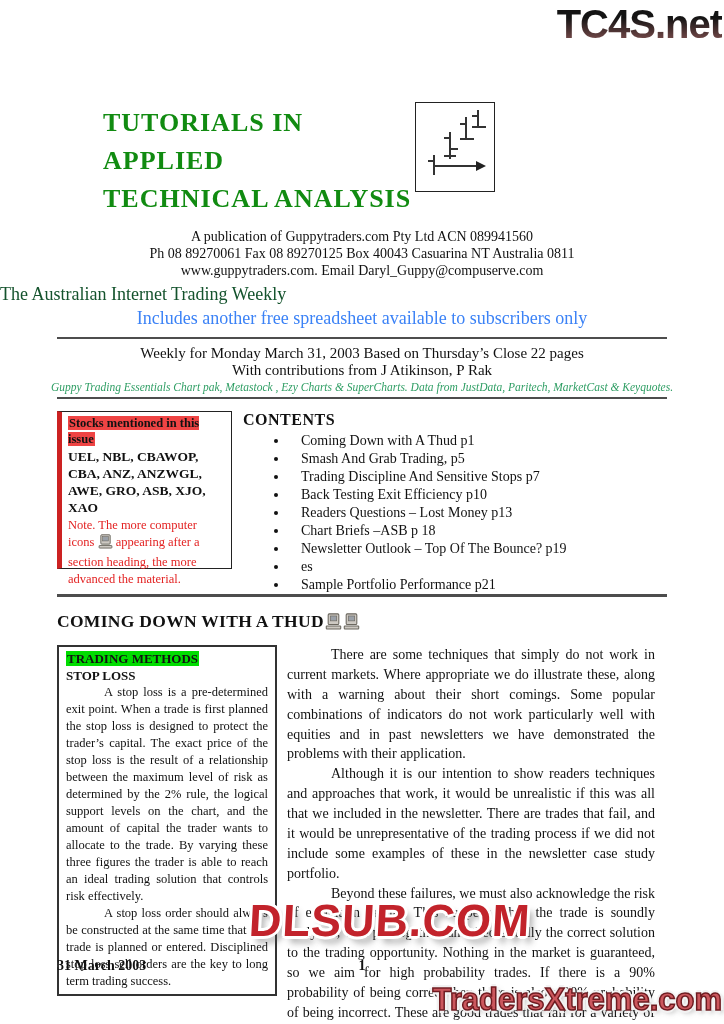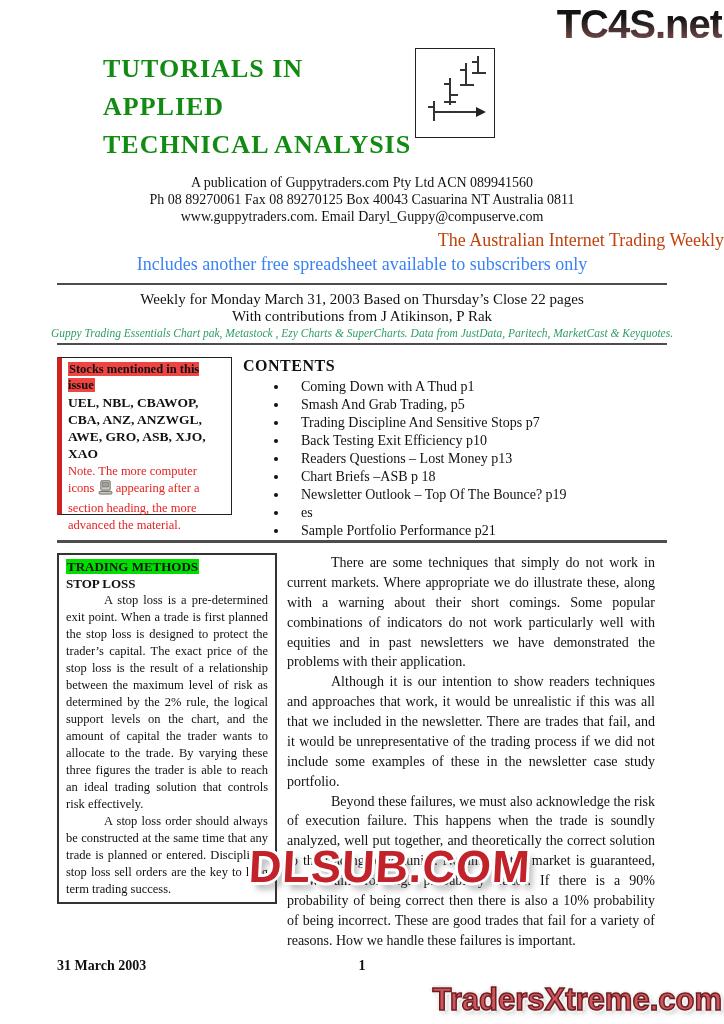--- a/index.html
+++ b/index.html
@@ -41,34 +41,34 @@
     font-weight:900; font-size:31px; letter-spacing:0px;
     color:#cb575d;
     -webkit-text-stroke:1.5px #6e1b20;
     text-shadow:
       -3px 0 0 #f2f2f2, 3px 0 0 #f2f2f2, 0 -3px 0 #f2f2f2, 0 3px 0 #f2f2f2,
       3px 3px 5px rgba(120,120,120,0.5);
     z-index:5;
   }
 
   
-  .masthead { display:flex; align-items:flex-start; margin:50px 0 0 103px; }
+  .masthead { display:flex; align-items:flex-start; margin:104px 0 0 103px; }
   .mast-title {
     color:#118b11;
     font-weight:bold; font-size:26px; line-height:38px; letter-spacing:1px;
     width:312px;
   }
   .logo-box {
     width:80px; height:90px; border:1px solid #222; background:#fff;
     display:flex; align-items:center; justify-content:center;
     margin-top:-2px;
   }
 
   .pub-info { text-align:center; margin-top:10px; font-size:14px; line-height:17px; }
-  .tagline-green { text-align:right; margin-top:5px; font-size:18px; color:#c2410c; }
+  .tagline-green { text-align:left; margin-top:5px; font-size:18px; color:#14532d; }
   .tagline-red   { text-align:center; margin-top:3px; font-size:18px; color:#3b82f6; }
 
   .rule { border:none; border-top:2px solid #4d4d4d; margin:0 57px; }
   .rule-1 { margin-top:8px; }
   .rule-3 { border-top:3px solid #4d4d4d; }
 
   .issue-block { text-align:center; margin-top:6px; }
   .issue-line { font-size:15px; line-height:17px; }
   .issue-credits { font-size:11.5px; font-style:italic; color:#2f9e64; margin-top:2px; }
   .rule-2 { margin-top:4px; }
@@ -202,20 +202,35 @@
         <li>es</li>
         <li>Sample Portfolio Performance p21</li>
       </ul>
     </div>
 
     <div class="dlsub">DLSUB.COM</div>
   </div>
 
   <hr class="rule rule-3">
 
+  <div class="article-heading">
+    <span>COMING DOWN WITH A THUD</span><span class="pc-icon">
+      <svg width="17" height="17" viewBox="0 0 16 16">
+        <rect x="3" y="0.8" width="10" height="10" rx="1" fill="#cdc9c3" stroke="#6b675f"></rect>
+        <rect x="5" y="2.8" width="6" height="4.6" fill="#9aa0a8" stroke="#6b675f" stroke-width="0.6"></rect>
+        <rect x="1.2" y="12.2" width="13.6" height="2.8" rx="0.6" fill="#cdc9c3" stroke="#6b675f"></rect>
+      </svg>
+    </span><span class="pc-icon">
+      <svg width="17" height="17" viewBox="0 0 16 16">
+        <rect x="3" y="0.8" width="10" height="10" rx="1" fill="#cdc9c3" stroke="#6b675f"></rect>
+        <rect x="5" y="2.8" width="6" height="4.6" fill="#9aa0a8" stroke="#6b675f" stroke-width="0.6"></rect>
+        <rect x="1.2" y="12.2" width="13.6" height="2.8" rx="0.6" fill="#cdc9c3" stroke="#6b675f"></rect>
+      </svg>
+    </span>
+  </div>
 
   <div class="body-cols">
     <div class="tm-box">
       <span class="tm-heading">TRADING METHODS</span>
       <div class="tm-sub">STOP LOSS</div>
       <p>A stop loss is a pre-determined exit point. When a trade is first planned the stop loss is designed to protect the trader’s capital. The exact price of the stop loss is the result of a relationship between the maximum level of risk as determined by the 2% rule, the logical support levels on the chart, and the amount of capital the trader wants to allocate to the trade. By varying these three figures the trader is able to reach an ideal trading solution that controls risk effectively.</p>
       <p>A stop loss order should always be constructed at the same time that any trade  is planned or entered. Disciplined stop loss sell orders are the key to long term trading success.</p>
     </div>
     <div class="main-col">
       <p>There are some techniques that simply do not work in current markets. Where appropriate we do illustrate these, along with a warning about their short comings. Some popular combinations of indicators do not work particularly well with equities and in past newsletters we have demonstrated the problems with their application.</p>

